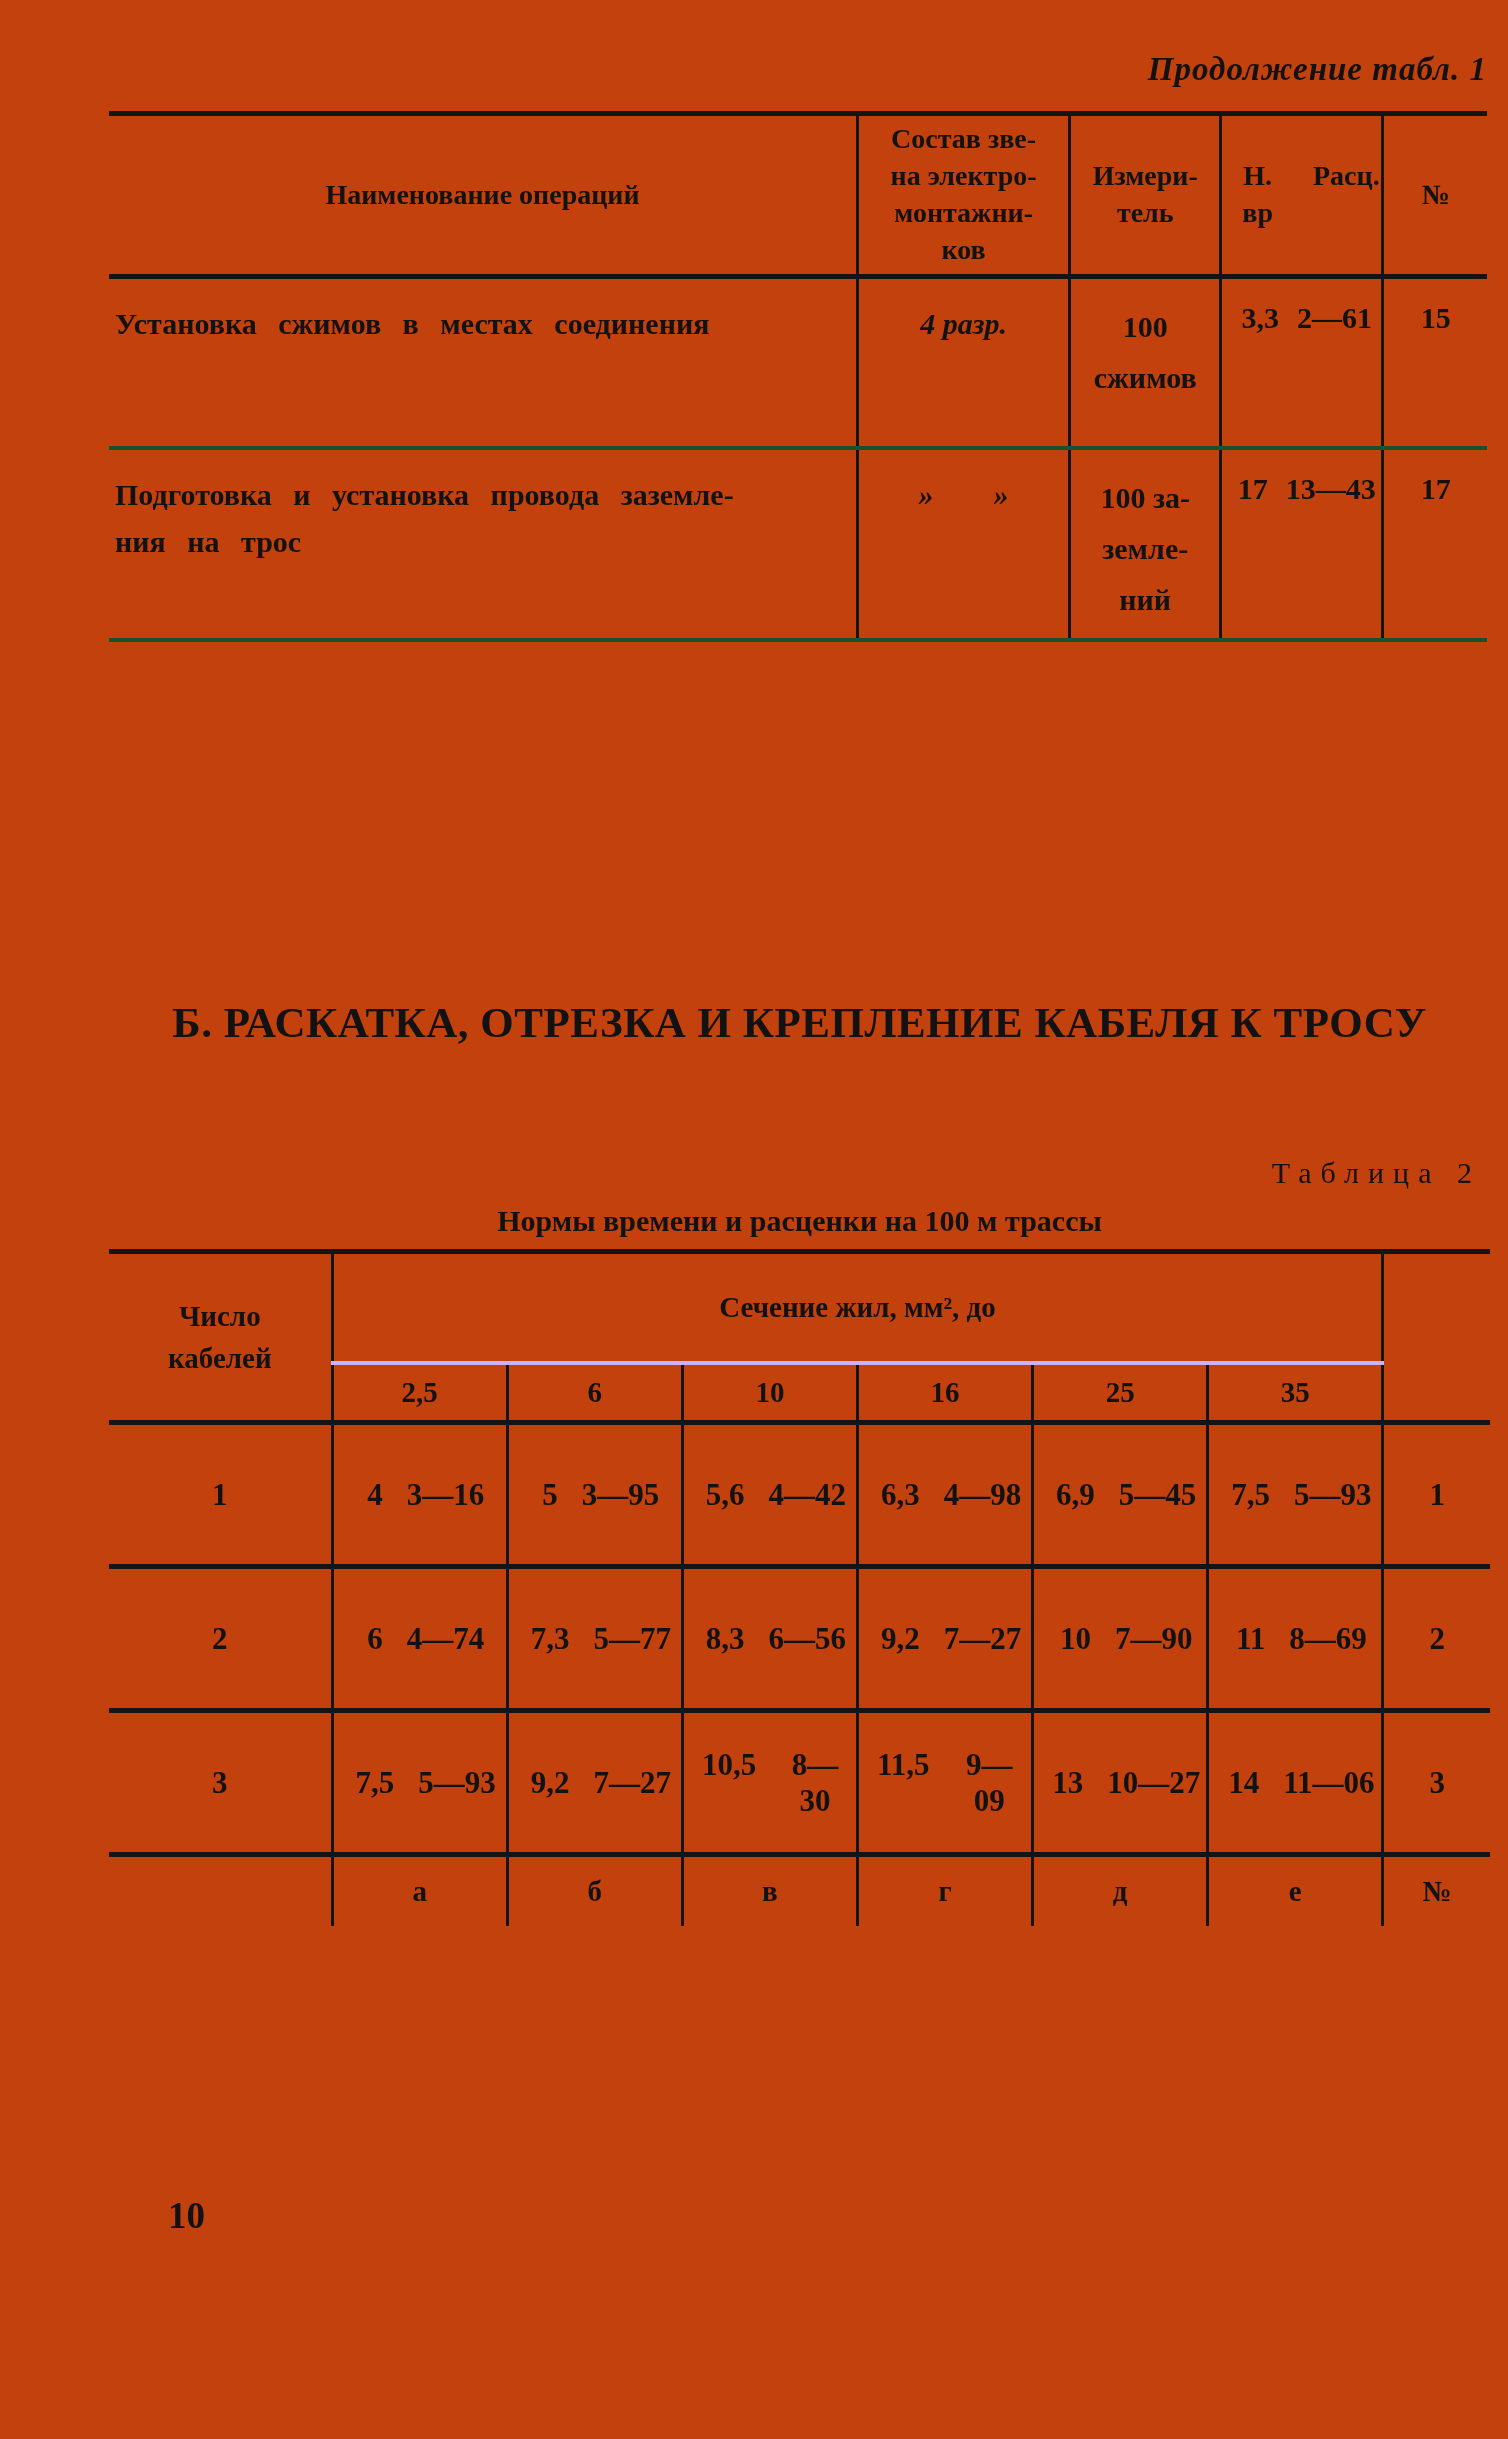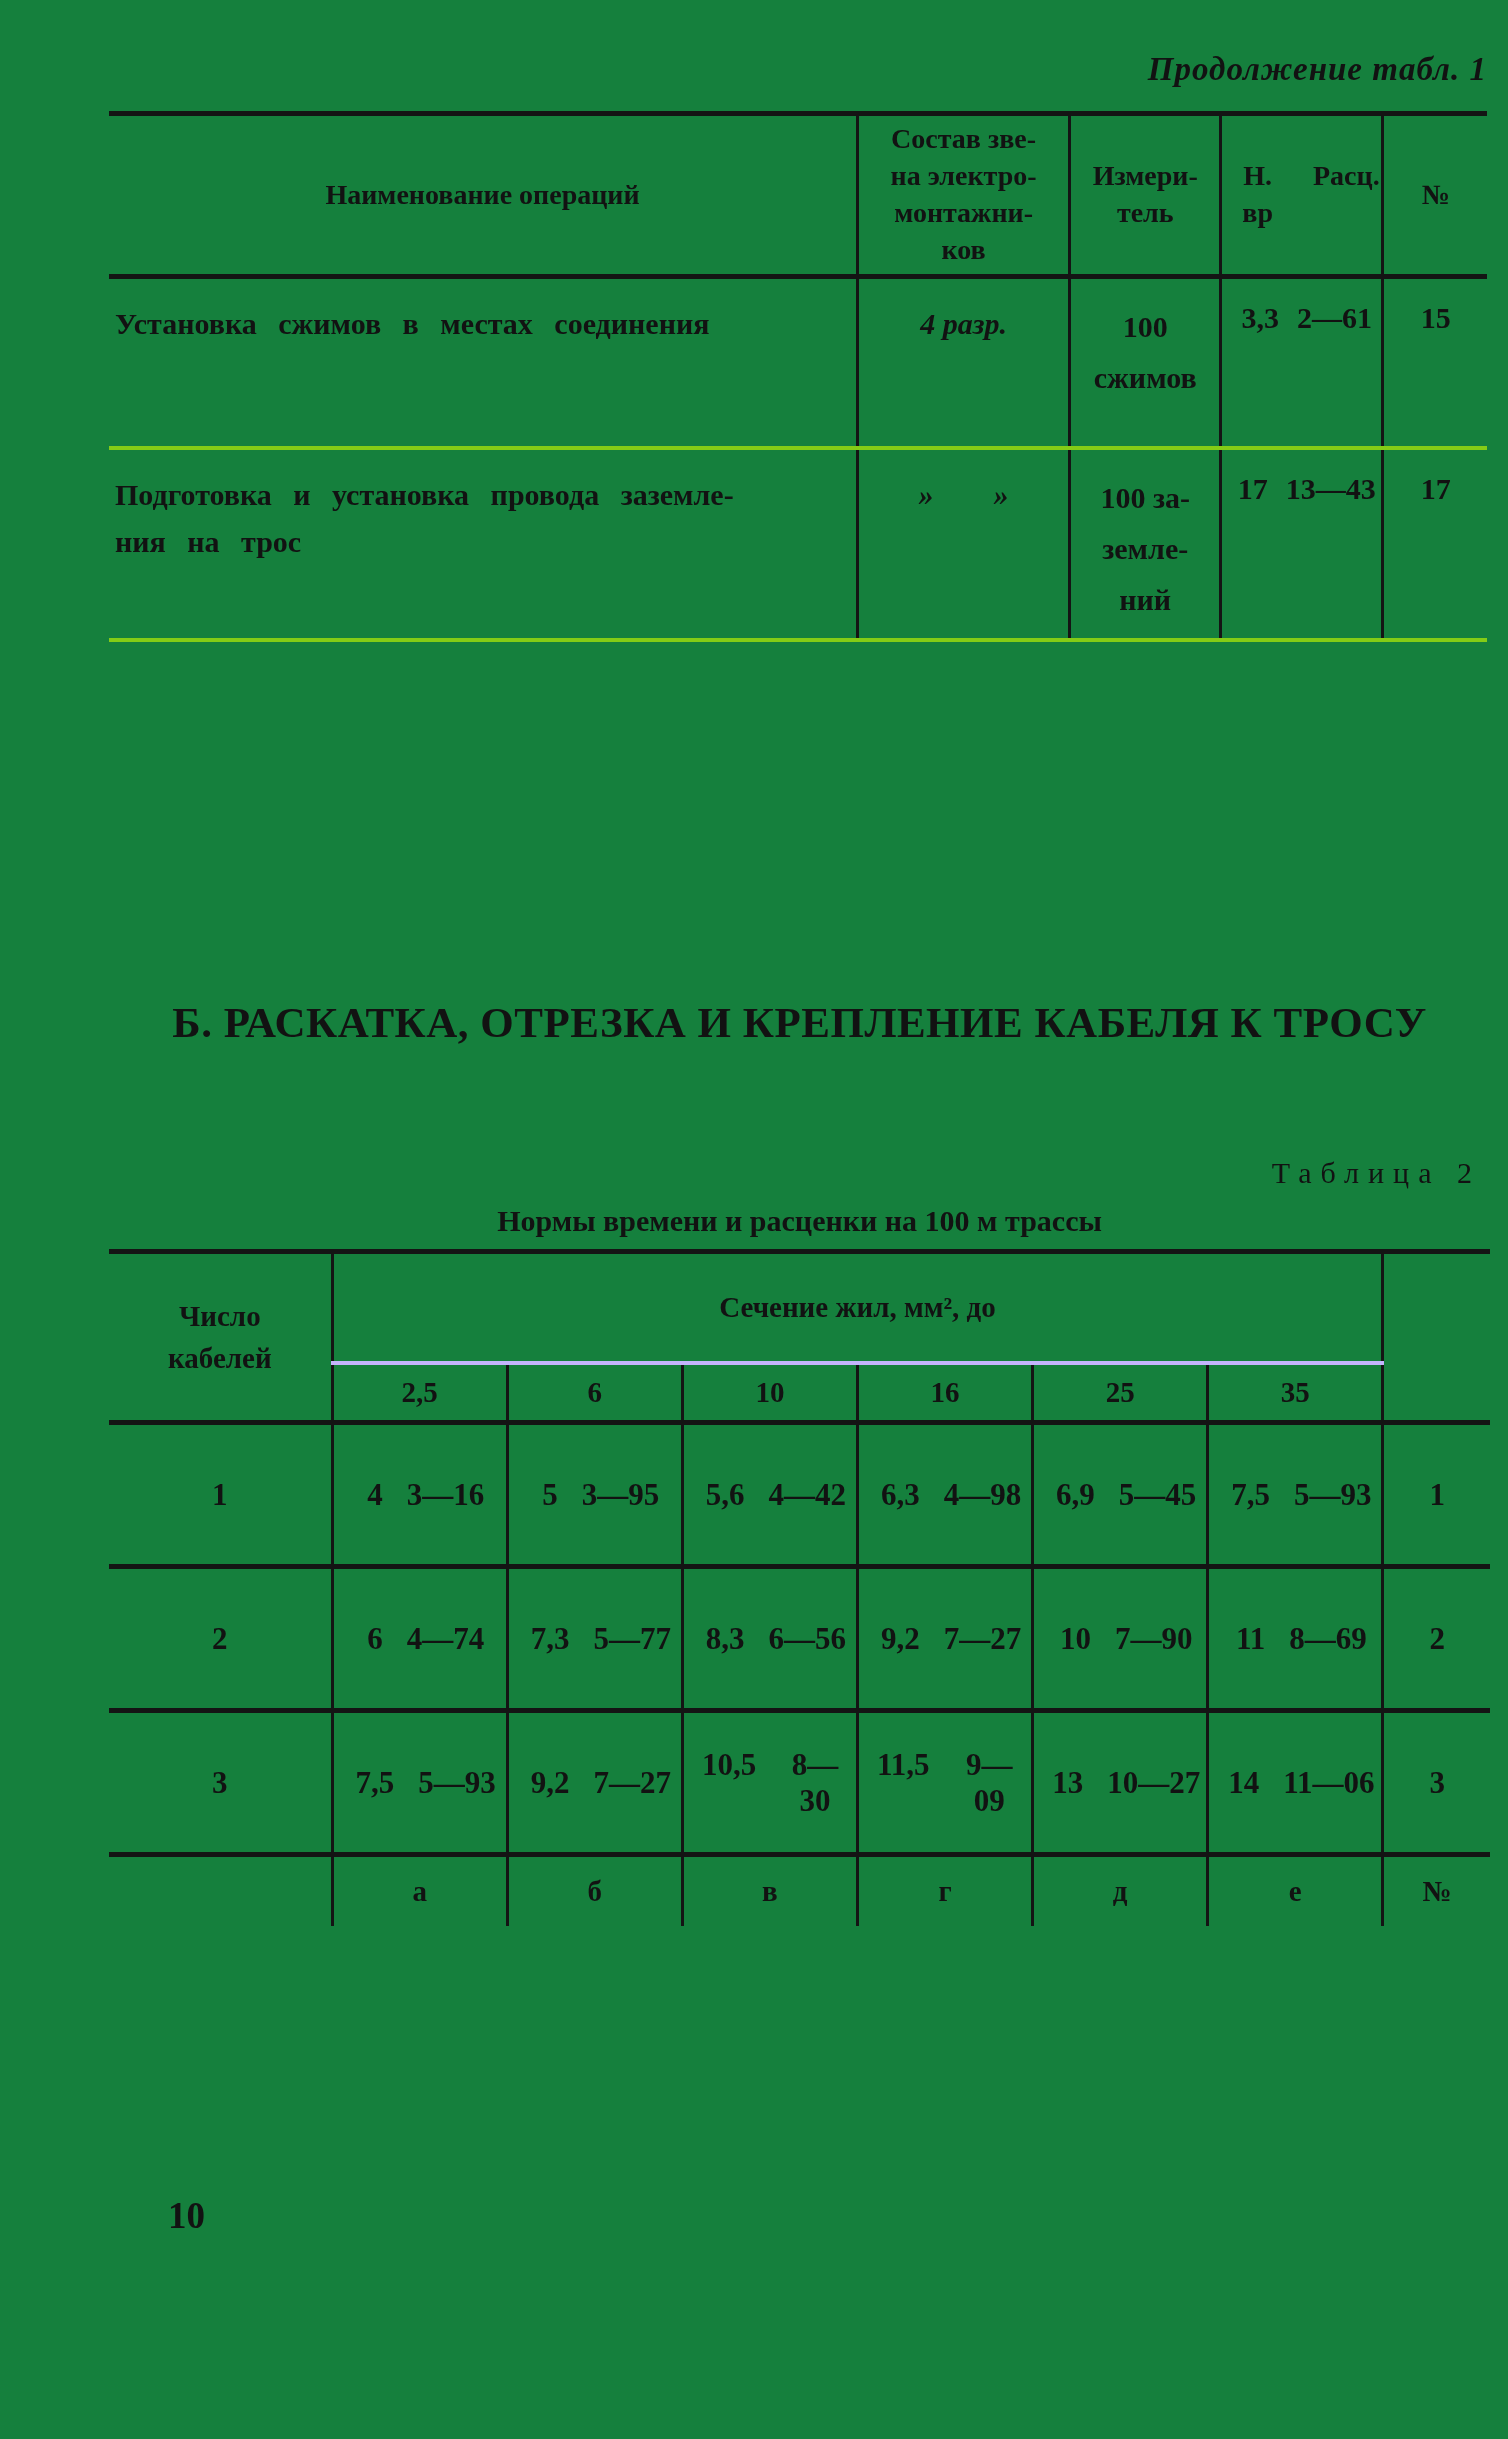--- a/index.html
+++ b/index.html
@@ -1,20 +1,20 @@
 <!DOCTYPE html>
 <html><head>
 <meta charset="utf-8">
 <style>
   html,body{margin:0;padding:0;background:#e8e8e6;}
   .page{
     position:relative;
     width:1509px;height:2439px;
     margin:0 auto;
-    background:#15803d;
+    background:#c2410c;
     color:#121212;
     font-family:"Liberation Serif","DejaVu Serif",serif;
     overflow:hidden;
   }
   .pre{white-space:pre-line;}
 
   
   .cont-note{
     position:absolute;top:51px;right:22px;
     font-style:italic;font-weight:bold;font-size:33px;
@@ -33,21 +33,21 @@
   .t1 thead th{
     height:158px;vertical-align:middle;text-align:center;
     font-size:28px;line-height:1.32;
     border-bottom:5px solid #141414;
   }
   .t1 .vl{border-left:3px solid #141414;}
   .t1 tbody td{
     vertical-align:top;text-align:center;
     font-size:30px;padding-top:22px;
   }
-  .t1 tbody tr.hb td{border-bottom:4px solid #84cc16;}
+  .t1 tbody tr.hb td{border-bottom:4px solid #14532d;}
   .t1 .r1 td{height:145px;}
   .t1 .r2 td{height:200px;}
   .t1 .r3 td{height:166px;}
   .t1 .r4 td{height:131px;}
   .t1 .op{
     text-align:left;padding-left:6px;padding-right:16px;
     word-spacing:14px;line-height:1.55;
   }
   .t1 .comp{font-style:italic;line-height:1.5;}
   .t1 .meas{line-height:1.7;}

